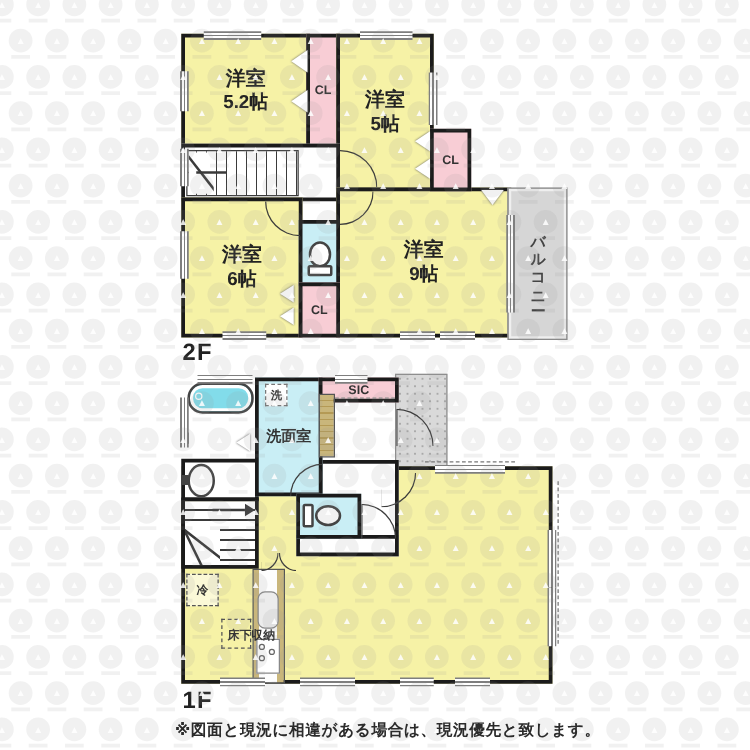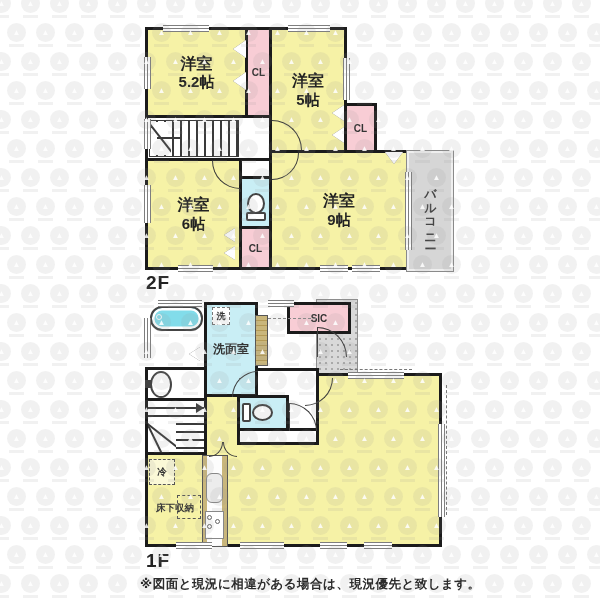--- a/index.html
+++ b/index.html
@@ -121,21 +121,21 @@
   <div class="abs" style="left:150px;top:306px;width:53px;height:25px;border:2.5px solid #444;border-radius:12px;background:var(--tub);box-shadow:inset 0 0 0 2.5px #fff;z-index:2;"></div>
   <div class="abs" style="left:156px;top:314px;width:6px;height:6px;border:1.5px solid #fff;border-radius:50%;z-index:2;"></div>
   <div class="abs" style="left:146px;top:346px;width:5px;height:9px;background:#333;z-index:2;"></div>
 
   <div class="room cyan" style="left:204px;top:302px;width:54px;height:95px;">
     <span class="small-label" style="font-size:12px;">洗面室</span>
   </div>
   <div class="dashedbox" style="left:212px;top:307px;width:18px;height:18px;border-color:#777;background:#fff;">
     <span class="small-label" style="font-size:9px;">洗</span>
   </div>
-  <div class="room pink" style="left:255px;top:302px;width:64px;height:32px;margin-left:32px;">
+  <div class="room pink" style="left:255px;top:302px;width:64px;height:20px;">
     <span class="small-label" style="font-size:10px;">SIC</span>
   </div>
   <div class="abs" style="left:255px;top:315px;width:13px;height:51px;border:1.6px solid #555;background:repeating-linear-gradient(0deg,var(--tan) 0 4px,#b49a55 4px 5px);z-index:1;"></div>
 
   <div class="fixture" style="left:150px;top:371px;width:22px;height:27px;border-radius:50%;"></div>
   <div class="abs" style="left:145px;top:380px;width:6px;height:8px;background:#444;z-index:2;"></div>
 
   <div class="room white" style="left:145px;top:398px;width:62px;height:57px;background:repeating-linear-gradient(180deg,#fff 0 6.5px,#3a3a3a 6.5px 8px);"></div>
   <div class="abs" style="left:148px;top:423px;width:28px;height:29px;background:#fff;overflow:hidden;z-index:2;">
     <div style="position:absolute;left:0;top:0;width:42px;height:1.5px;background:#3a3a3a;transform:rotate(38deg);transform-origin:0 0;"></div>
@@ -153,21 +153,21 @@
   </div>
 
   <div class="abs" style="left:202px;top:455px;width:26px;height:92px;border:1.6px solid #555;background:linear-gradient(90deg,var(--tan) 0 4px,#fdfdfd 4px 19px,var(--tan) 19px 23px);z-index:2;"></div>
   <div class="abs" style="left:206px;top:473px;width:17px;height:30px;border:1.4px solid #888;border-radius:6px;background:#ececec;z-index:3;"></div>
   <div class="abs" style="left:205px;top:511px;width:19px;height:28px;border:1.4px solid #888;background:#fff;z-index:3;"></div>
   <div class="abs" style="left:207px;top:515px;width:5px;height:5px;border:1.2px solid #666;border-radius:50%;z-index:4;"></div>
   <div class="abs" style="left:207px;top:524px;width:5px;height:5px;border:1.2px solid #666;border-radius:50%;z-index:4;"></div>
   <div class="abs" style="left:215px;top:519px;width:5px;height:5px;border:1.2px solid #666;border-radius:50%;z-index:4;"></div>
 
   <div class="dashedbox" style="left:177px;top:495px;width:24px;height:24px;background:transparent;"></div>
-  <div class="abs" style="left:156px;top:502px;width:64px;text-align:left;font-size:9.5px;font-weight:700;color:#333;z-index:3;">床下収納</div>
+  <div class="abs" style="left:156px;top:502px;width:64px;text-align:right;font-size:9.5px;font-weight:700;color:#333;z-index:3;">床下収納</div>
 
   <div class="arc" style="left:317px;top:327px;width:30px;height:30px;border-top-width:1.6px;border-right-width:1.6px;border-left-width:1.6px;border-top-right-radius:100%;"></div>
   <div class="arc" style="left:289px;top:403px;width:28px;height:28px;border-top-width:1.6px;border-right-width:1.6px;border-left-width:1.6px;border-top-right-radius:100%;"></div>
   <div class="arc" style="left:305px;top:378px;width:28px;height:28px;border-right-width:1.6px;border-bottom-width:1.6px;border-bottom-right-radius:100%;"></div>
   <div class="arc" style="left:232px;top:371px;width:26px;height:26px;border-top-width:1.6px;border-left-width:1.6px;border-top-left-radius:100%;"></div>
   <div class="arc" style="left:209px;top:442px;width:14px;height:15px;border-right-width:1.6px;border-bottom-width:1.6px;border-bottom-right-radius:100%;"></div>
   <div class="arc" style="left:223px;top:442px;width:14px;height:15px;border-left-width:1.6px;border-bottom-width:1.6px;border-bottom-left-radius:100%;"></div>
   <div class="tri" style="left:189px;top:347px;border-top:7px solid transparent;border-bottom:7px solid transparent;border-right:11px solid #fff;"></div>
 
   <div class="dash-h" style="left:340px;top:369px;width:72px;"></div>

